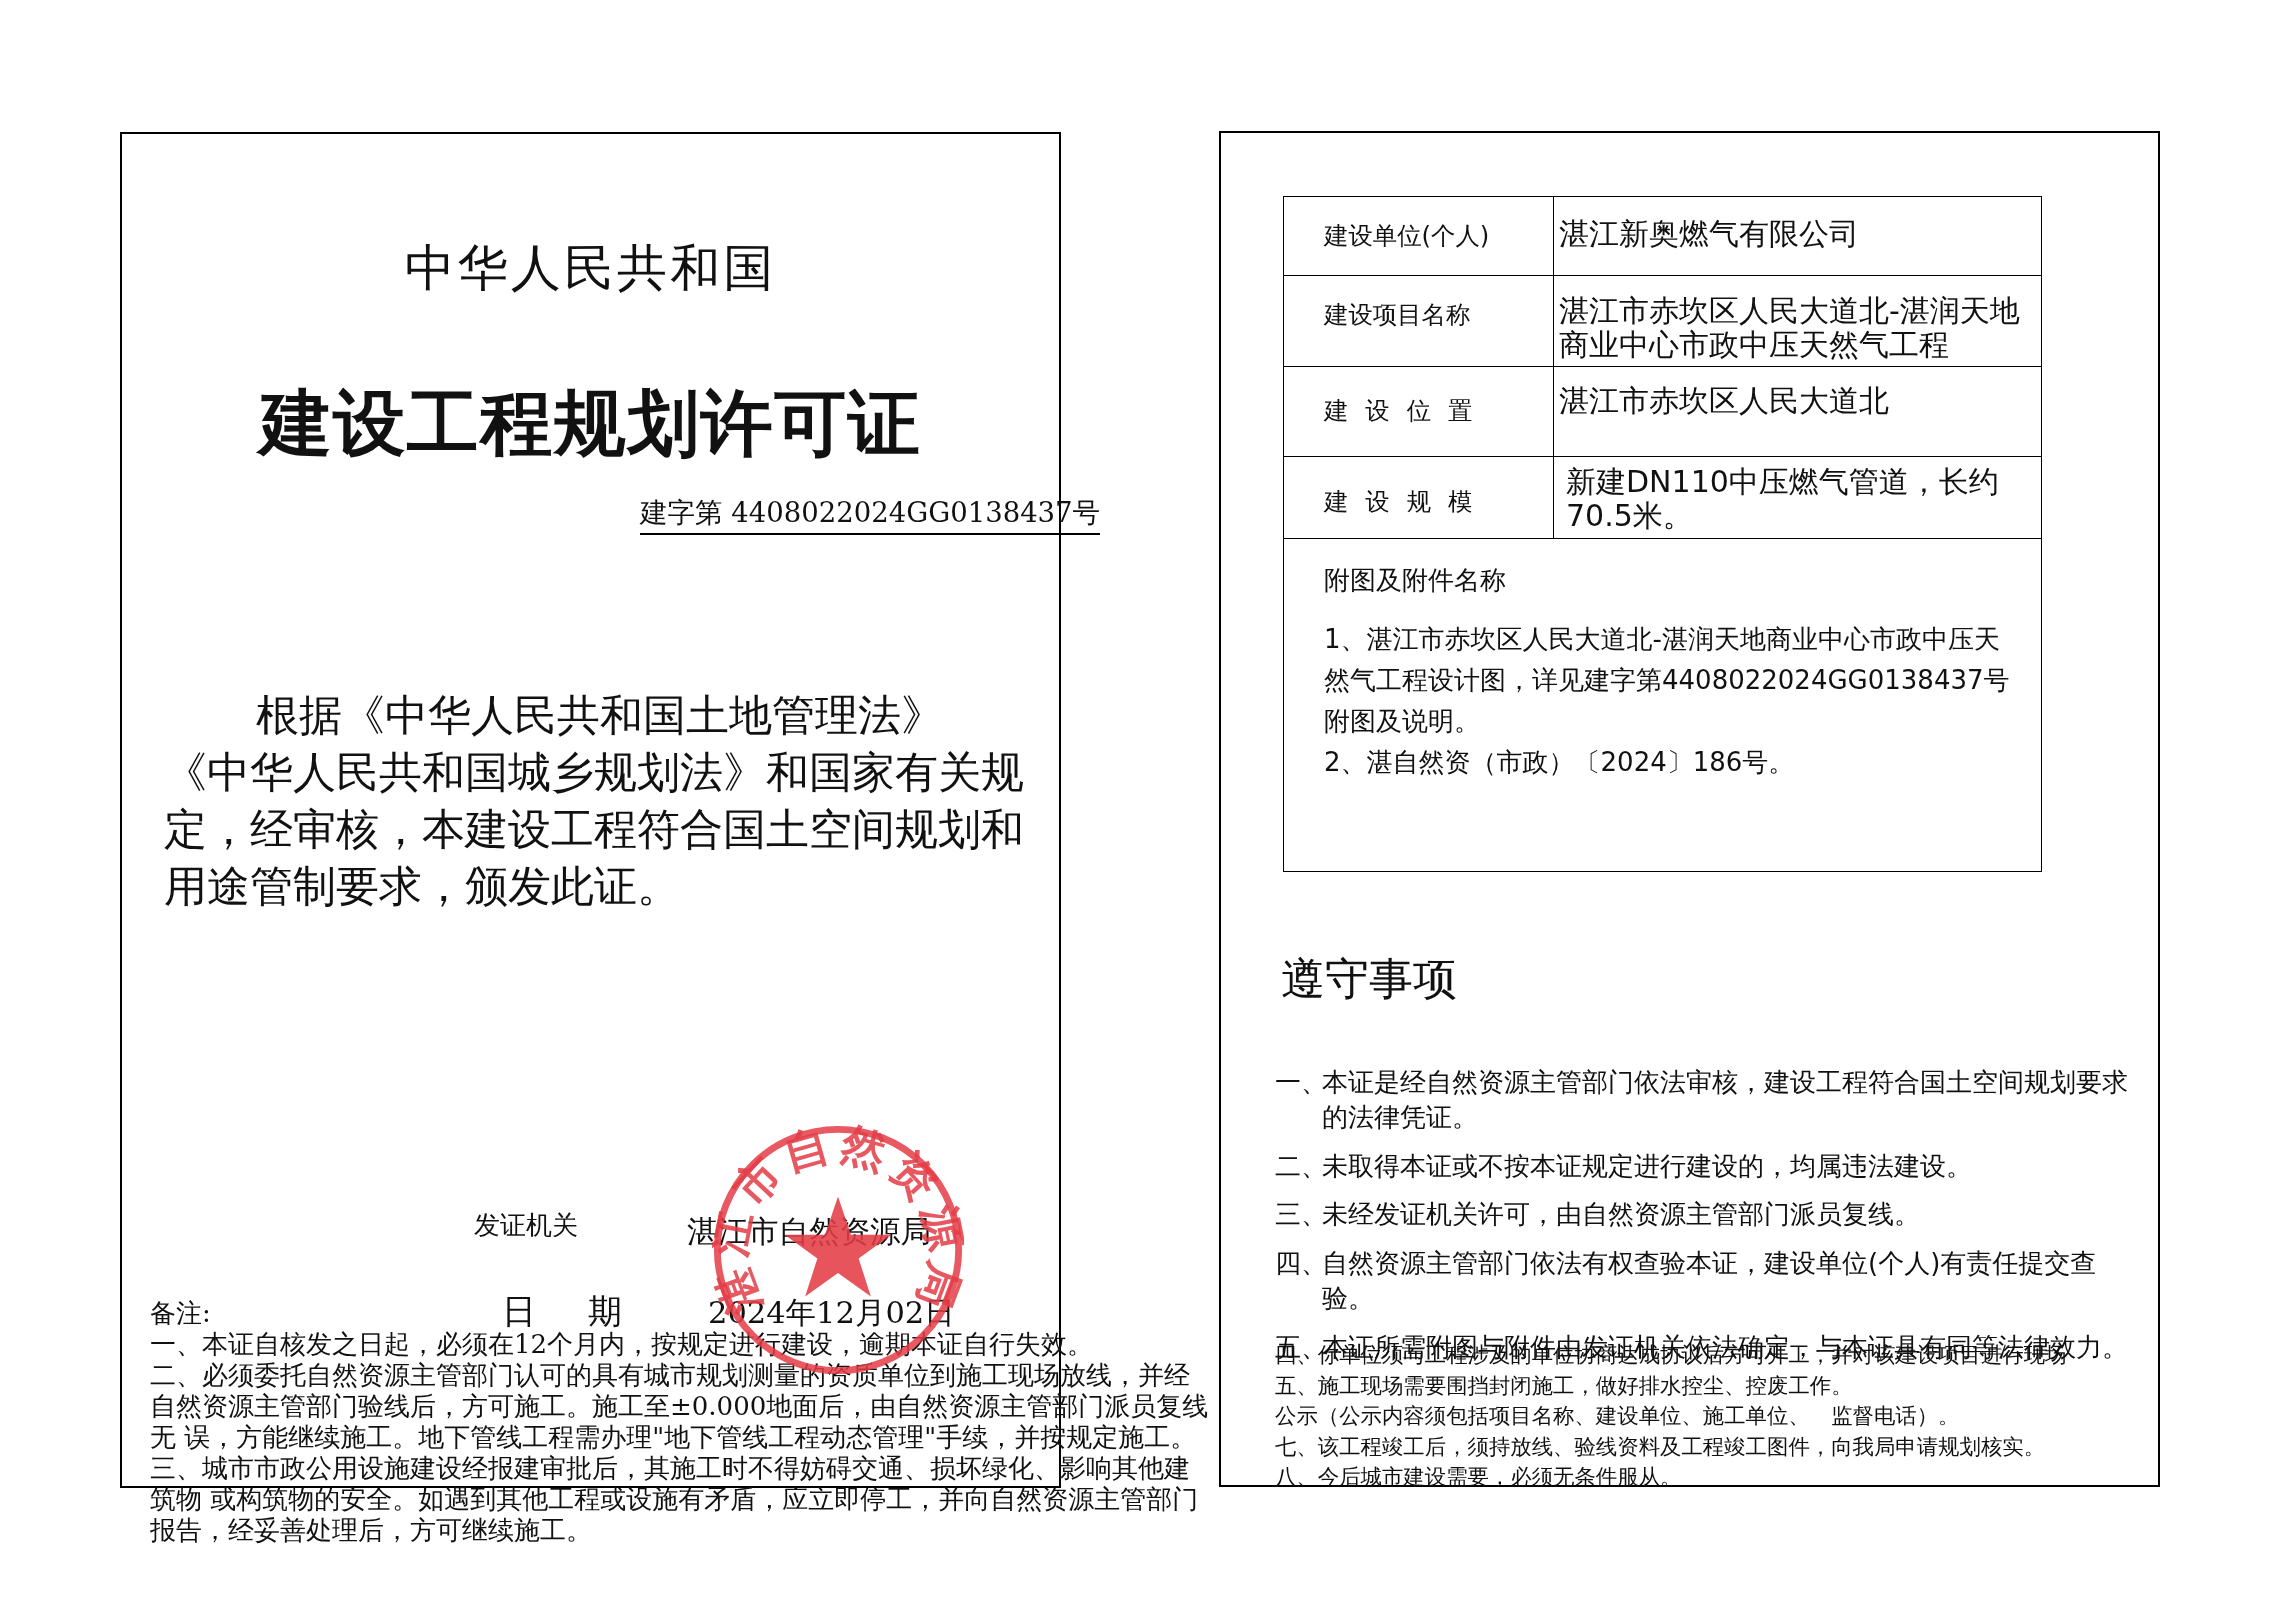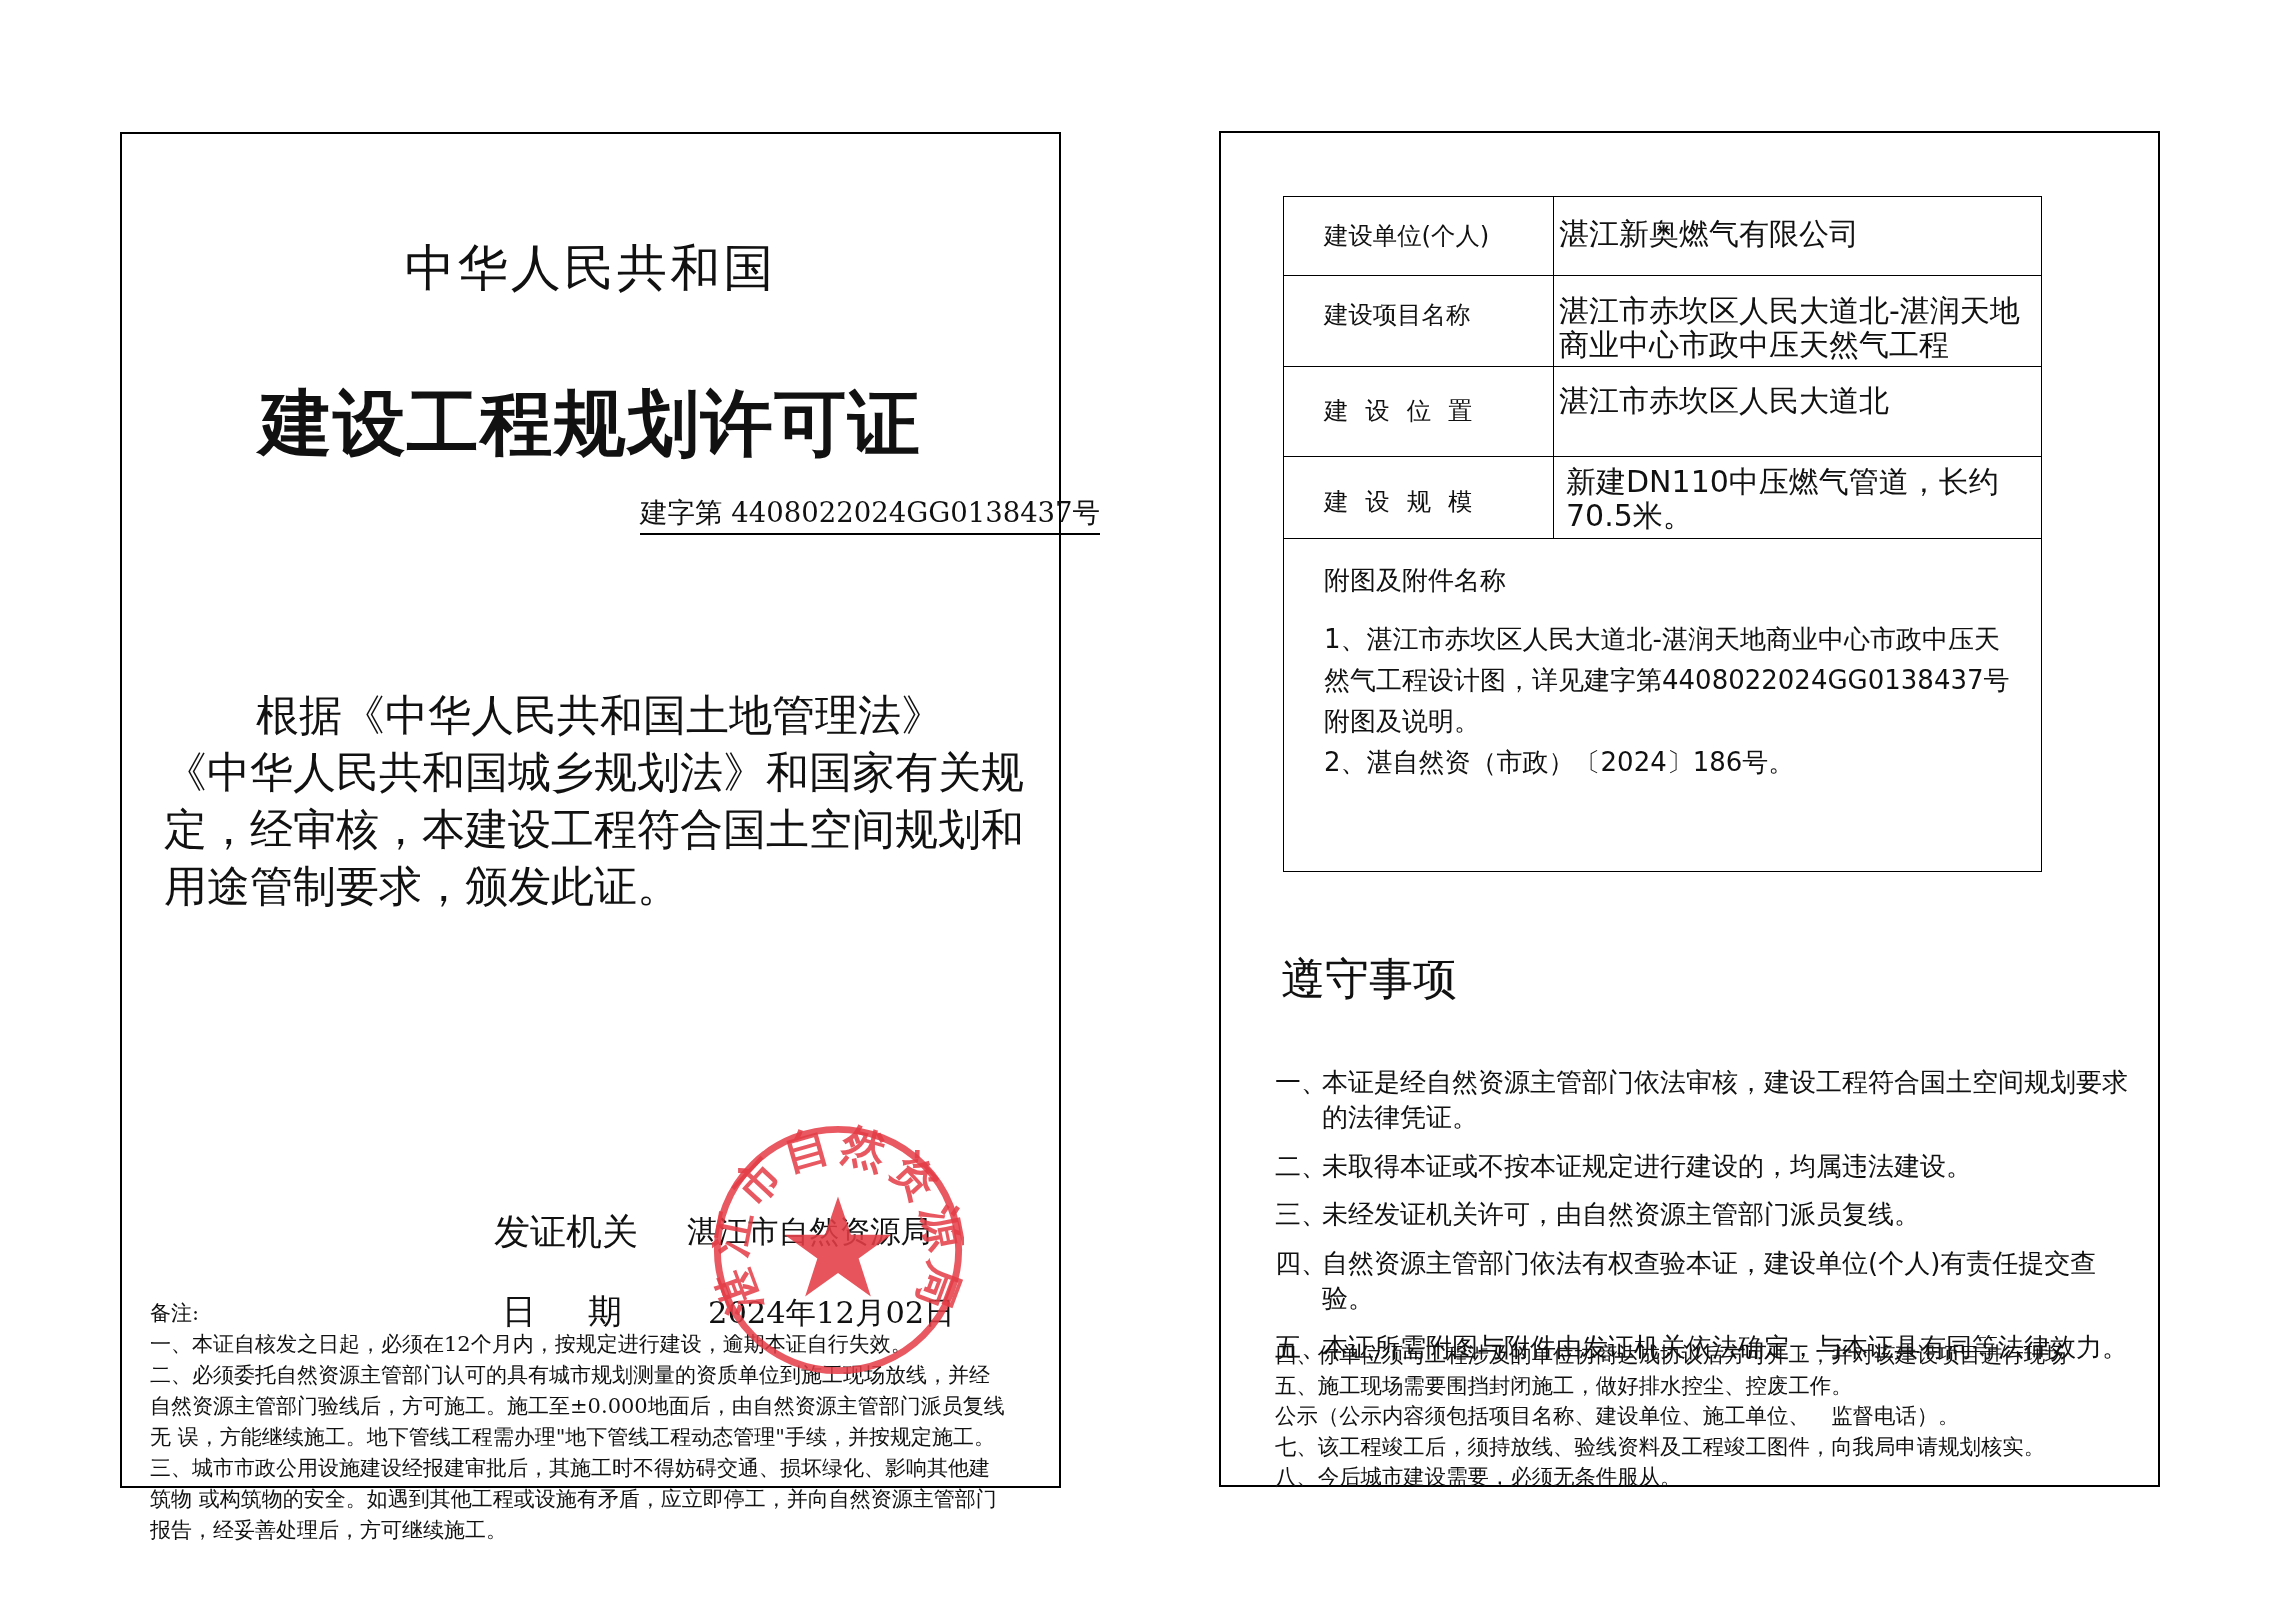--- a/index.html
+++ b/index.html
@@ -14,27 +14,27 @@
 
   #title-country { left:120px; width:941px; top:235px; text-align:center;
                    font-size:50px; font-weight:300; letter-spacing:3.1px; }
   #title-permit { left:120px; width:941px; top:376px; text-align:center;
                   font-size:72px; font-weight:bold; letter-spacing:1.5px; }
   #permit-no { left:640px; top:495px; font-size:27.5px; padding-bottom:1.5px;
                border-bottom:2.3px solid #000; white-space:nowrap; }
   #body-text { left:164px; top:687px; width:863px; font-size:43px; line-height:57px;
                text-indent:92px; font-weight:500; }
 
-  #issuer-label { left:494px; top:1208px; font-size:36px; }
+  #issuer-label { left:474px; top:1208px; font-size:26px; }
   #issuer-value { left:687px; top:1212px; font-size:30.5px; }
   #date-label-1 { left:502px; top:1289px; font-size:34px; }
   #date-label-2 { left:588px; top:1289px; font-size:34px; }
   #date-value { left:676px; top:1293px; font-size:30.5px;margin-left:32px; }
 
-  #notes-left { left:150px; top:1298px; width:901px; font-size:21px; line-height:31px; }
+  #notes-left { left:150px; top:1298px; width:901px; font-size:26px; line-height:31px; }
   #notes-left .row { white-space:nowrap; }
 
   
   #stamp { left:712px; top:1124px; width:252px; height:252px; pointer-events:none; }
 
   
   #info-table { position:absolute; left:1283px; top:196px; width:759px; height:676px;
                 border:1.9px solid #000; box-sizing:border-box; }
   .trow { position:absolute; left:0; right:0; border-bottom:1.9px solid #000; box-sizing:border-box; }
   .trow .lbl { position:absolute; left:40px; font-size:24.4px; }

